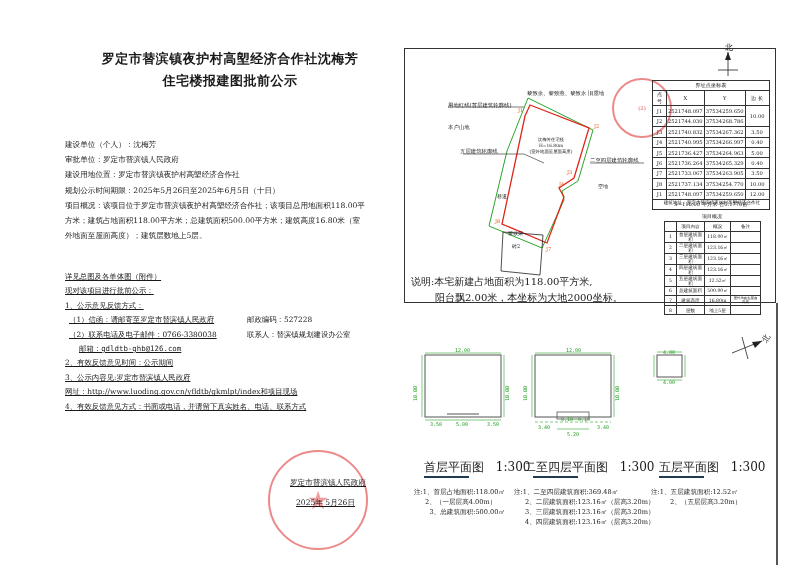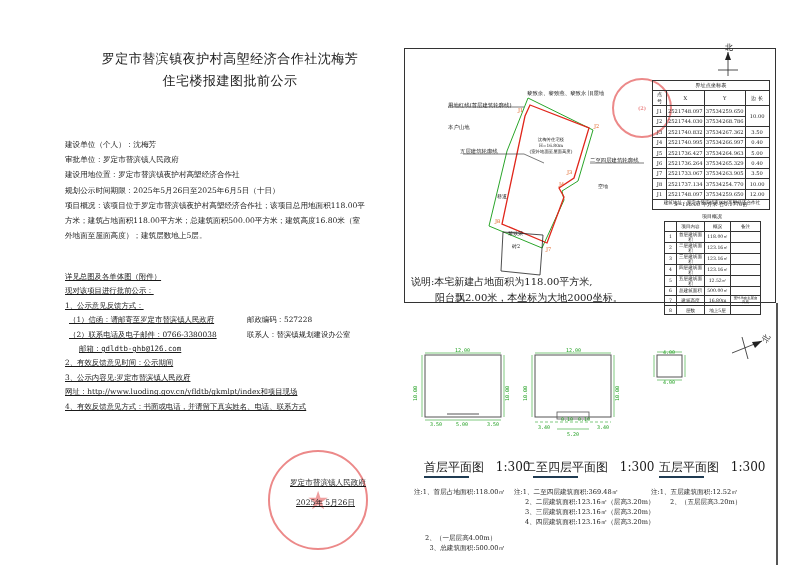--- a/index.html
+++ b/index.html
@@ -1,19 +1,19 @@
 <!DOCTYPE html>
 <html><head>
 <meta charset="utf-8">
 <style>
   * { box-sizing: border-box; margin: 0; padding: 0; }
   html, body { width: 800px; height: 566px; background: #ffffff; overflow: hidden; }
   body { font-family: "DejaVu Serif", "Liberation Serif", serif; color: #1a1a1a; position: relative; }
   .abs { position: absolute; }
-  .title { font-size: 13px; font-weight: normal; text-align: center; width: 300px; line-height: 22px; letter-spacing: 0.5px; }
+  .title { font-size: 13px; font-weight: bold; text-align: center; width: 300px; line-height: 22px; letter-spacing: 0.5px; }
   .info { font-size: 7.6px; line-height: 15.2px; white-space: nowrap; }
   .info .wrap { white-space: normal; width: 300px; }
   .small { font-size: 7.4px; line-height: 14.4px; white-space: nowrap; text-decoration: underline; }
   .frame { border: 1.5px solid #333; }
   .stamp { border: 2px solid rgba(220,40,40,0.55); border-radius: 50%; color: rgba(220,40,40,0.55); font-size: 9px; display: flex; align-items: center; justify-content: center; font-weight: bold; }
   table.coord { border-collapse: collapse; font-size: 5.2px; background: transparent; }
   table.coord td, table.coord th { border: 0.8px solid #333; text-align: center; height: 10.4px; padding: 0 1px; font-weight: normal; }
   table.proj { border-collapse: collapse; font-size: 4.6px; }
   table.proj td, table.proj th { border: 0.8px solid #333; text-align: center; height: 9.6px; padding: 0 1px; font-weight: normal; }
   .plan-label { font-size: 12px; }
@@ -314,21 +314,21 @@
 <div class="abs plan-underline" style="left:533px; top:476px; width:45px;"></div>
 
 <div class="abs plan-label" style="left:659px; top:459px;">
   <span>五层平面图</span>
   <span style="margin-left:8px;">1:300</span>
 </div>
 <div class="abs plan-underline" style="left:659px; top:476px; width:45px;"></div>
 
 <div class="abs note" style="left:414px; top:487px;">
   <div>注:1、首层占地面积:118.00㎡</div>
-  <div style="padding-left:11px;margin-top:36px;">2、（一层层高4.00m）</div>
+  <div style="padding-left:11px;">2、（一层层高4.00m）</div>
   <div style="padding-left:11px;text-align:right;">3、总建筑面积:500.00㎡</div>
 </div>
 <div class="abs note" style="left:514px; top:487px;">
   <div>注:1、二至四层建筑面积:369.48㎡</div>
   <div style="padding-left:11px;">2、二层建筑面积:123.16㎡（层高3.20m）</div>
   <div style="padding-left:11px;">3、三层建筑面积:123.16㎡（层高3.20m）</div>
   <div style="padding-left:11px;">4、四层建筑面积:123.16㎡（层高3.20m）</div>
 </div>
 <div class="abs note" style="left:651px; top:487px;">
   <div>注:1、五层建筑面积:12.52㎡</div>

